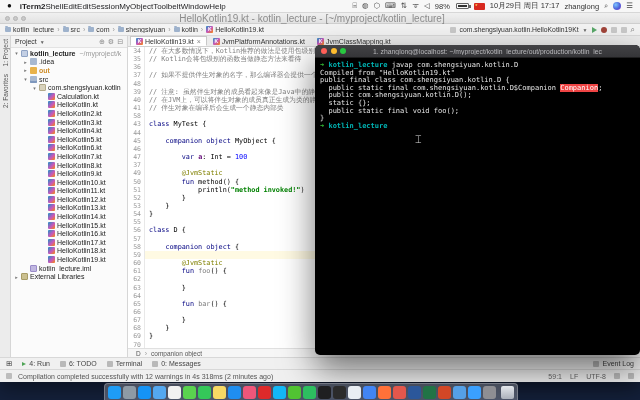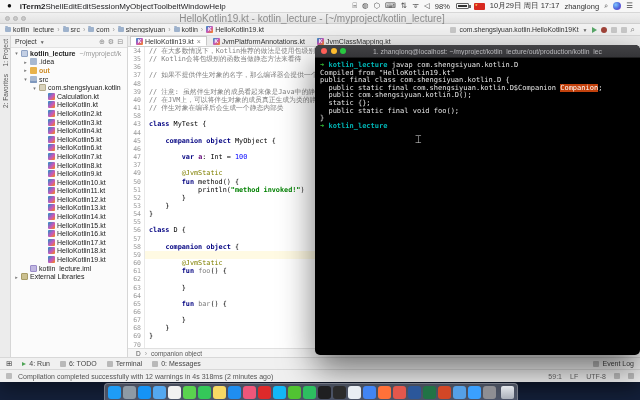--- a/index.html
+++ b/index.html
@@ -69,21 +69,21 @@
 .tab{display:flex;align-items:center;gap:2px;font-size:7px;color:#333;padding:0 5px;height:10px;border:1px solid transparent;white-space:nowrap}
 .tab.active{background:#fff;border-color:#c8c8c8;border-bottom-color:#fff}
 .tab-close{color:#888;font-size:7px;margin-left:1px}
 #editor{flex:1;display:flex;min-height:0;background:#fff;position:relative;overflow:hidden}
 #gutter{width:17px;flex:none;text-align:right;padding-right:3px;color:#999;font:6.5px "DejaVu Sans Mono",monospace;border-right:1px solid #e8e8e8;background:#fff}
 .gl{height:8.16px;line-height:8.16px}
 #code{flex:1;font:6.8px "DejaVu Sans Mono",monospace;white-space:pre;overflow:hidden;padding-left:4px;color:#000}
 .code-line{height:8.16px;line-height:8.16px}
 .code-line.hl{background:#fffae3;margin-left:-4px;padding-left:4px}
 .c-cmt{color:#808080}
-.c-kw{color:#000080;font-weight:bold}
+.c-kw{color:#000080;font-weight:normal}
 .c-ann{color:#808000}
 .c-str{color:#008000;font-weight:bold}
 .c-num{color:#0000ff}
 .c-fld{color:#660e7a;font-weight:bold}
 .c-un{color:#7a7a7a}
 .c-pln{color:#000}
 #ebreadcrumb{height:9px;background:#f6f6f6;border-top:1px solid #e0e0e0;display:flex;align-items:center;gap:4px;font-size:6.5px;color:#555;padding-left:8px;flex:none}
 
 #toolbar-bottom{height:12px;background:#f0f0f0;border-top:1px solid #d8d8d8;display:flex;align-items:center;gap:10px;padding:0 6px;font-size:7px;color:#444;flex:none}
 .tb-item{display:flex;align-items:center;gap:3px}
@@ -99,21 +99,21 @@
 #tbar{height:13px;background:linear-gradient(#424245,#353538);border-bottom:1px solid #1e1e1f;display:flex;align-items:center;position:relative}
 #tbar .tl{display:flex;gap:3.5px;margin-left:6px;z-index:2}
 #tbar .tl i{width:6px;height:6px;border-radius:50%}
 .tl-r{background:#ff5f57}.tl-y{background:#febc2e}.tl-g{background:#28c840}
 #tbar .ttitle{position:absolute;left:24px;right:4px;text-align:center;font-size:6.8px;color:#b9b9bc;white-space:nowrap;overflow:hidden}
 #term-body{padding:4px 5px;font:7px "DejaVu Sans Mono",monospace;line-height:7.6px}
 .t-line{white-space:pre}
 .t-g{color:#36c236}
 .t-c{color:#00b5b5;font-weight:bold}
 .t-w{color:#e6e6e6}
-.t-sel{background:#c2410c;color:#fff}
+.t-sel{background:#ef4444;color:#fff}
 #ibeam{position:absolute;left:100px;top:88px;color:#d8d8d8;font-size:11px;font-family:"DejaVu Sans",sans-serif}
 
 
 #dock{position:absolute;bottom:0;left:104px;height:17px;background:rgba(225,228,235,.28);border:1px solid rgba(255,255,255,.25);border-bottom:none;border-radius:4px 4px 0 0;display:flex;align-items:center;gap:2px;padding:0 3px;z-index:70}
 .dock-icon{width:13px;height:13px;border-radius:3px;flex:none}
 .dock-icon.trash{background:linear-gradient(#e4e7ec,#aab0ba);border-radius:2px;margin-left:3px}
 </style>
 </head>
 <body>
 

